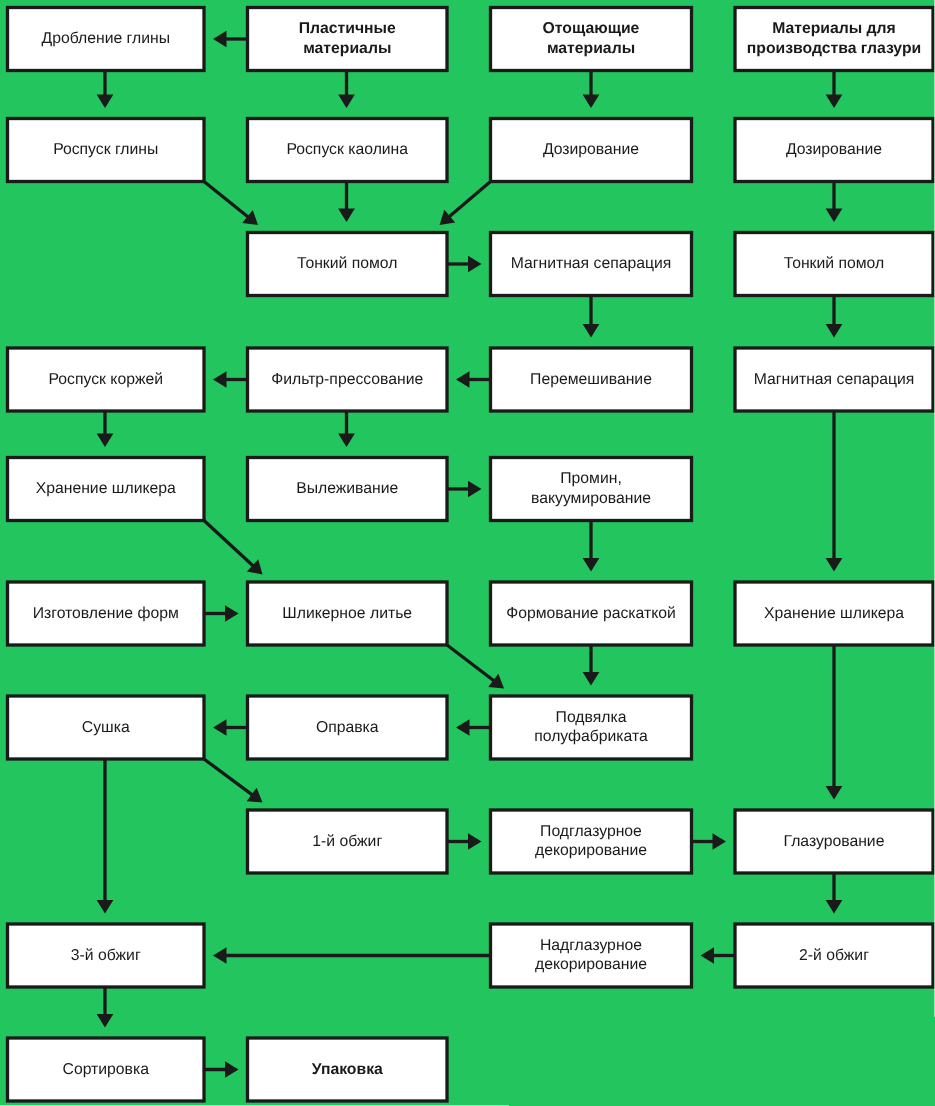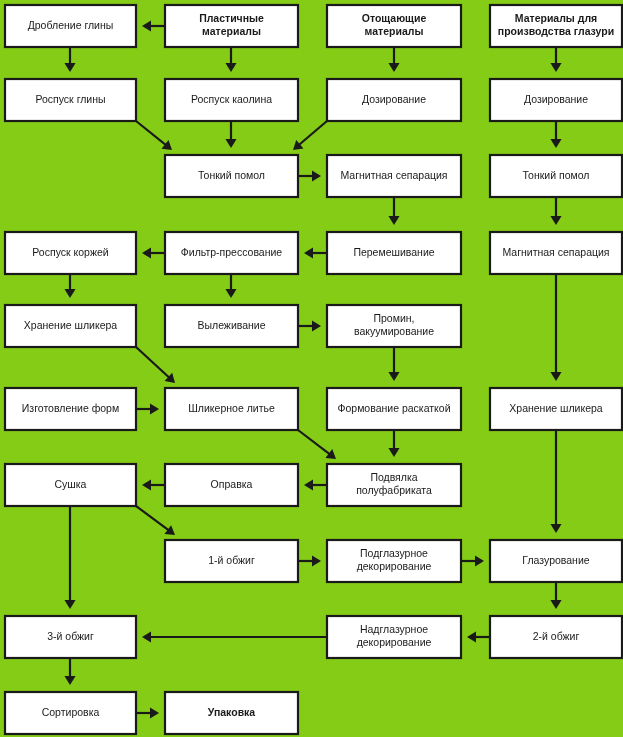--- a/index.html
+++ b/index.html
@@ -1,19 +1,19 @@
 <!DOCTYPE html>
 <html><head>
 <meta charset="utf-8">
 <title>Технологическая схема</title>
 <style>
   html,body{margin:0;padding:0;background:#ffffff;}
   body{width:623px;height:737px;overflow:hidden;
        font-family:"Liberation Sans","DejaVu Sans",sans-serif;}
-  #sheet{position:relative;width:623px;height:737px;background:#84cc16;}
+  #sheet{position:relative;width:623px;height:737px;background:#22c55e;}
   svg#flow{position:absolute;left:0;top:0;width:623px;height:737px;}
   .node rect{fill:#ffffff;stroke:#1a1a1a;stroke-width:2.2;}
   .node text{fill:#1a1a1a;font-family:"Liberation Sans","DejaVu Sans",sans-serif;
              font-size:10.5px;text-anchor:middle;dominant-baseline:middle;}
   .node.bold text{font-weight:bold;}
   .edge{stroke:#1a1a1a;stroke-width:2.2;fill:none;}
   .edge-head{fill:#1a1a1a;stroke:none;}
 </style>
 </head>
 <body>

